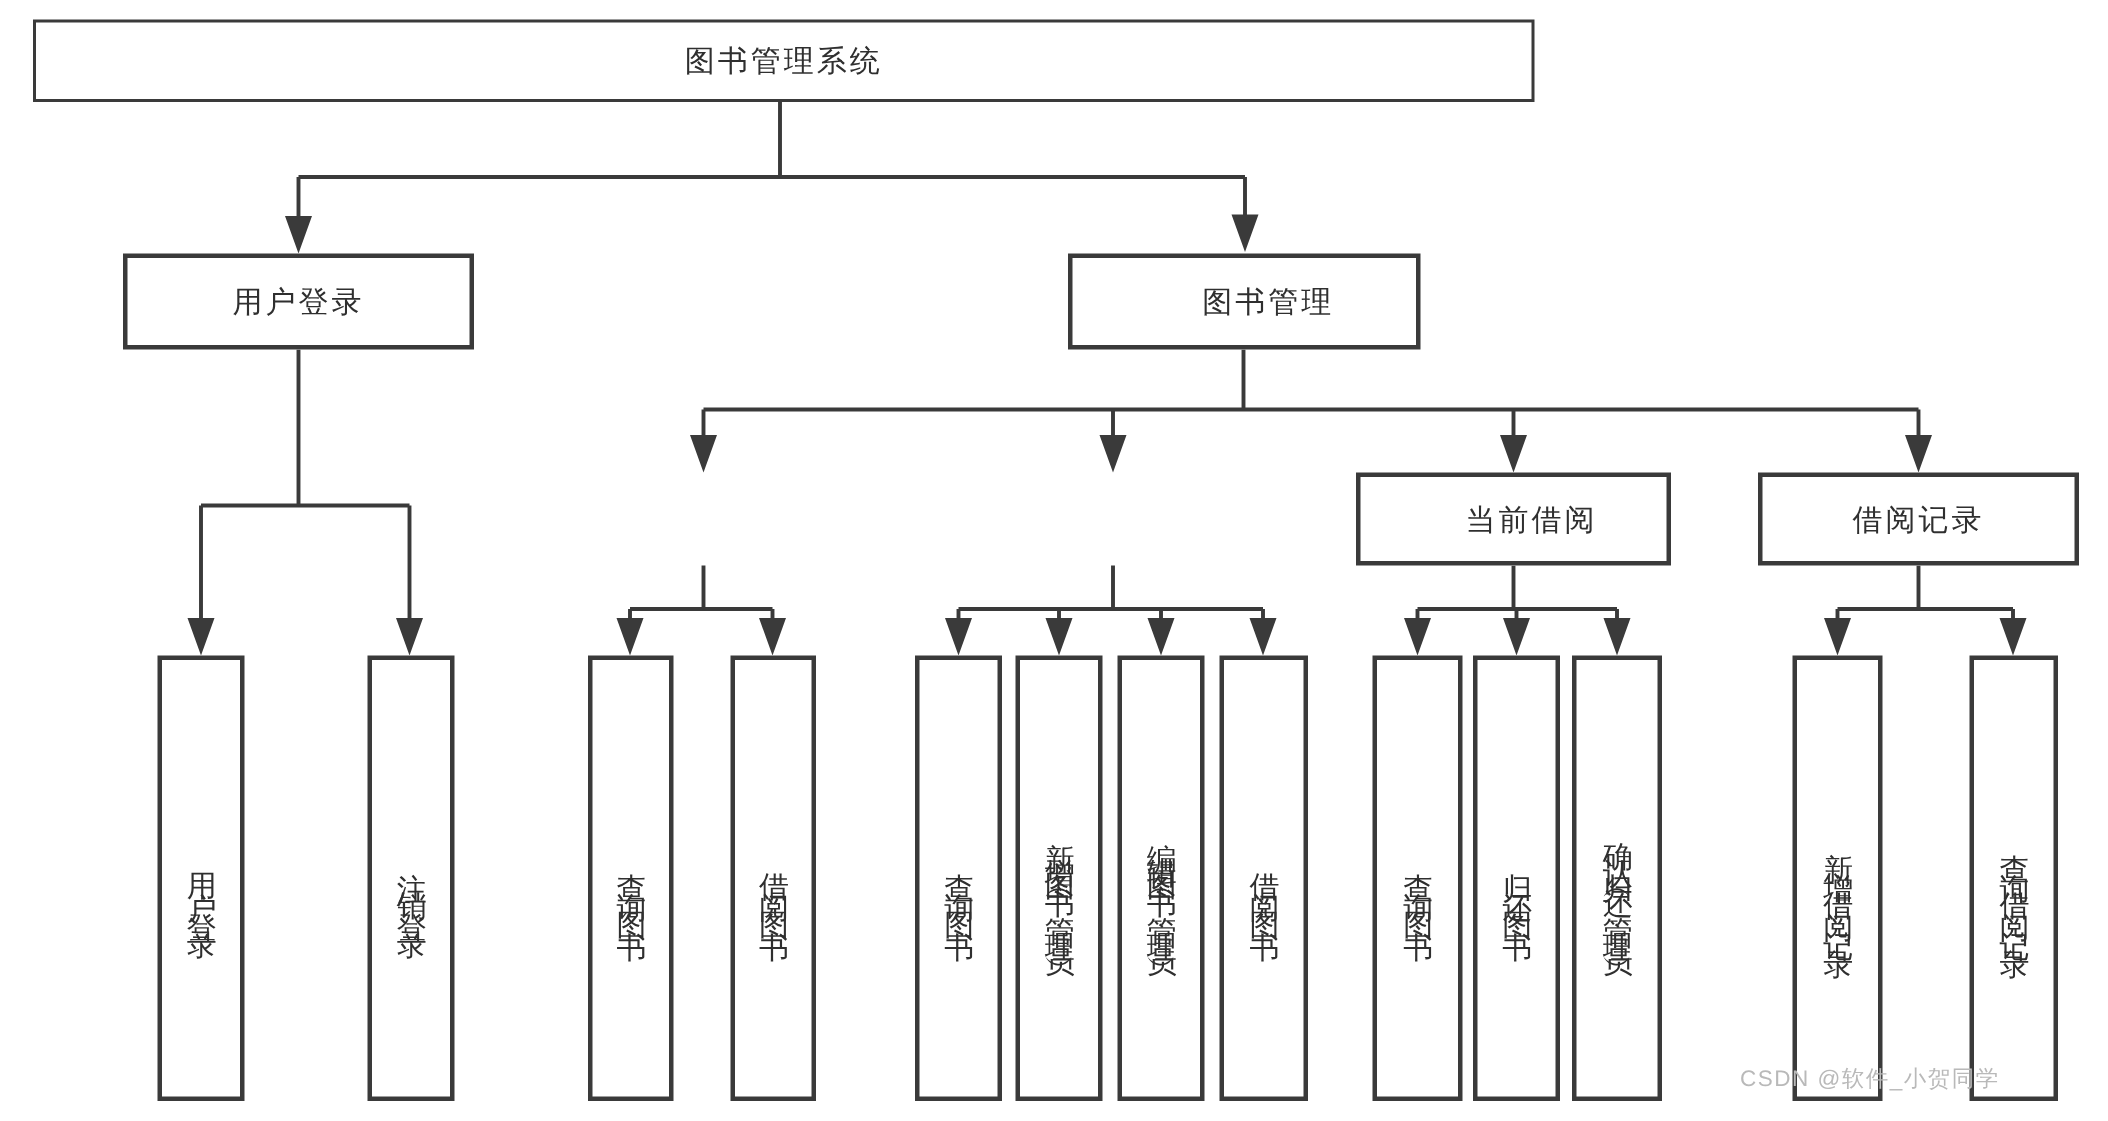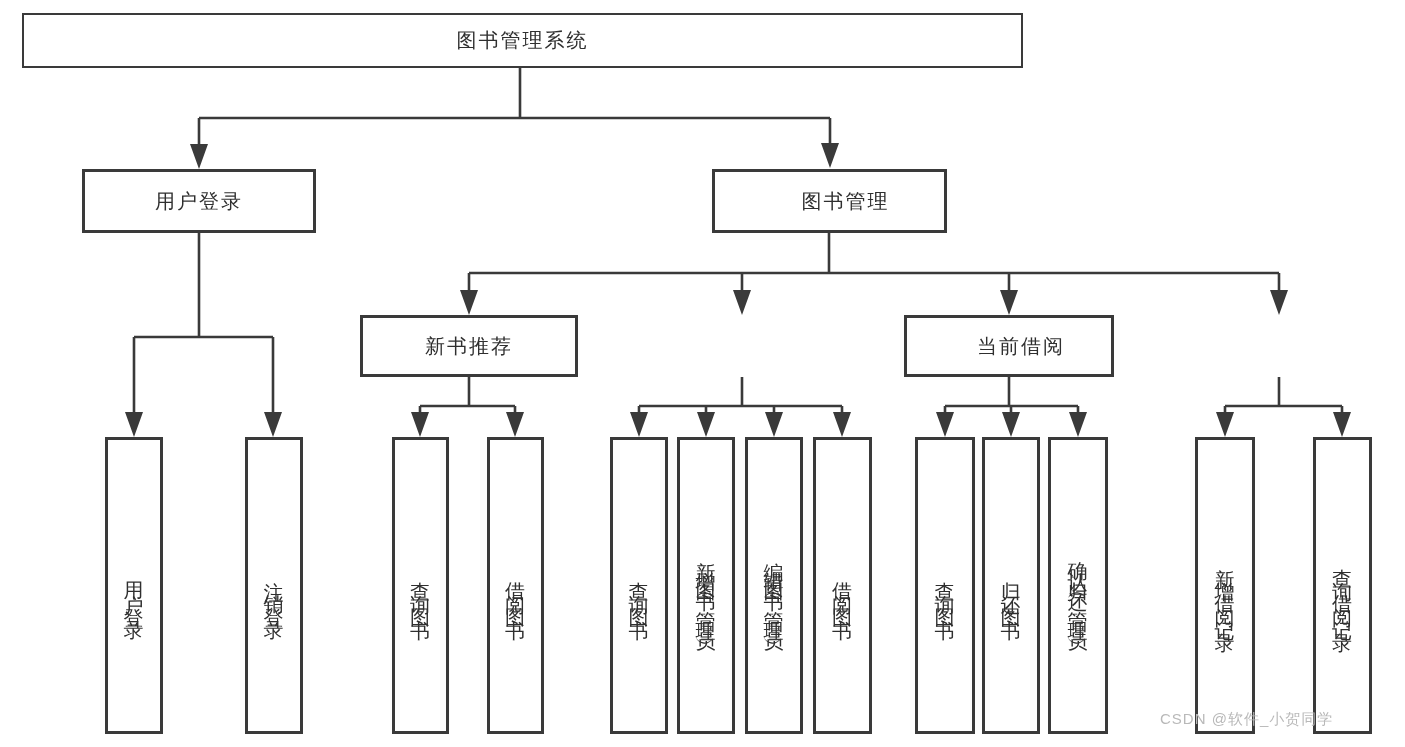--- a/index.html
+++ b/index.html
@@ -78,25 +78,25 @@
     <span class="hlabel">图书管理系统</span>
   </div>
 
   <div class="node" style="left:82px; top:169px; width:234px; height:64px;">
     <span class="hlabel">用户登录</span>
   </div>
   <div class="node" style="left:712px; top:169px; width:235px; height:64px;padding-left:32px;">
     <span class="hlabel">图书管理</span>
   </div>
 
-  <div class="node" style="left:360px; top:315px; width:218px; height:62px;">
-    <span class="hlabel">新书推荐</span>
-  </div>
   <div class="node" style="left:904px; top:315px; width:210px; height:62px;padding-left:24px;">
     <span class="hlabel">当前借阅</span>
+  </div>
+  <div class="node" style="left:1172px; top:315px; width:214px; height:62px;">
+    <span class="hlabel">借阅记录</span>
   </div>
 
   <div class="node" style="left:105px; top:437px; width:58px; height:297px;">
     <span class="vlabel">用户登录</span>
   </div>
   <div class="node" style="left:245px; top:437px; width:58px; height:297px;">
     <span class="vlabel">注销登录</span>
   </div>
 
   <div class="node" style="left:392px; top:437px; width:57px; height:297px;">

